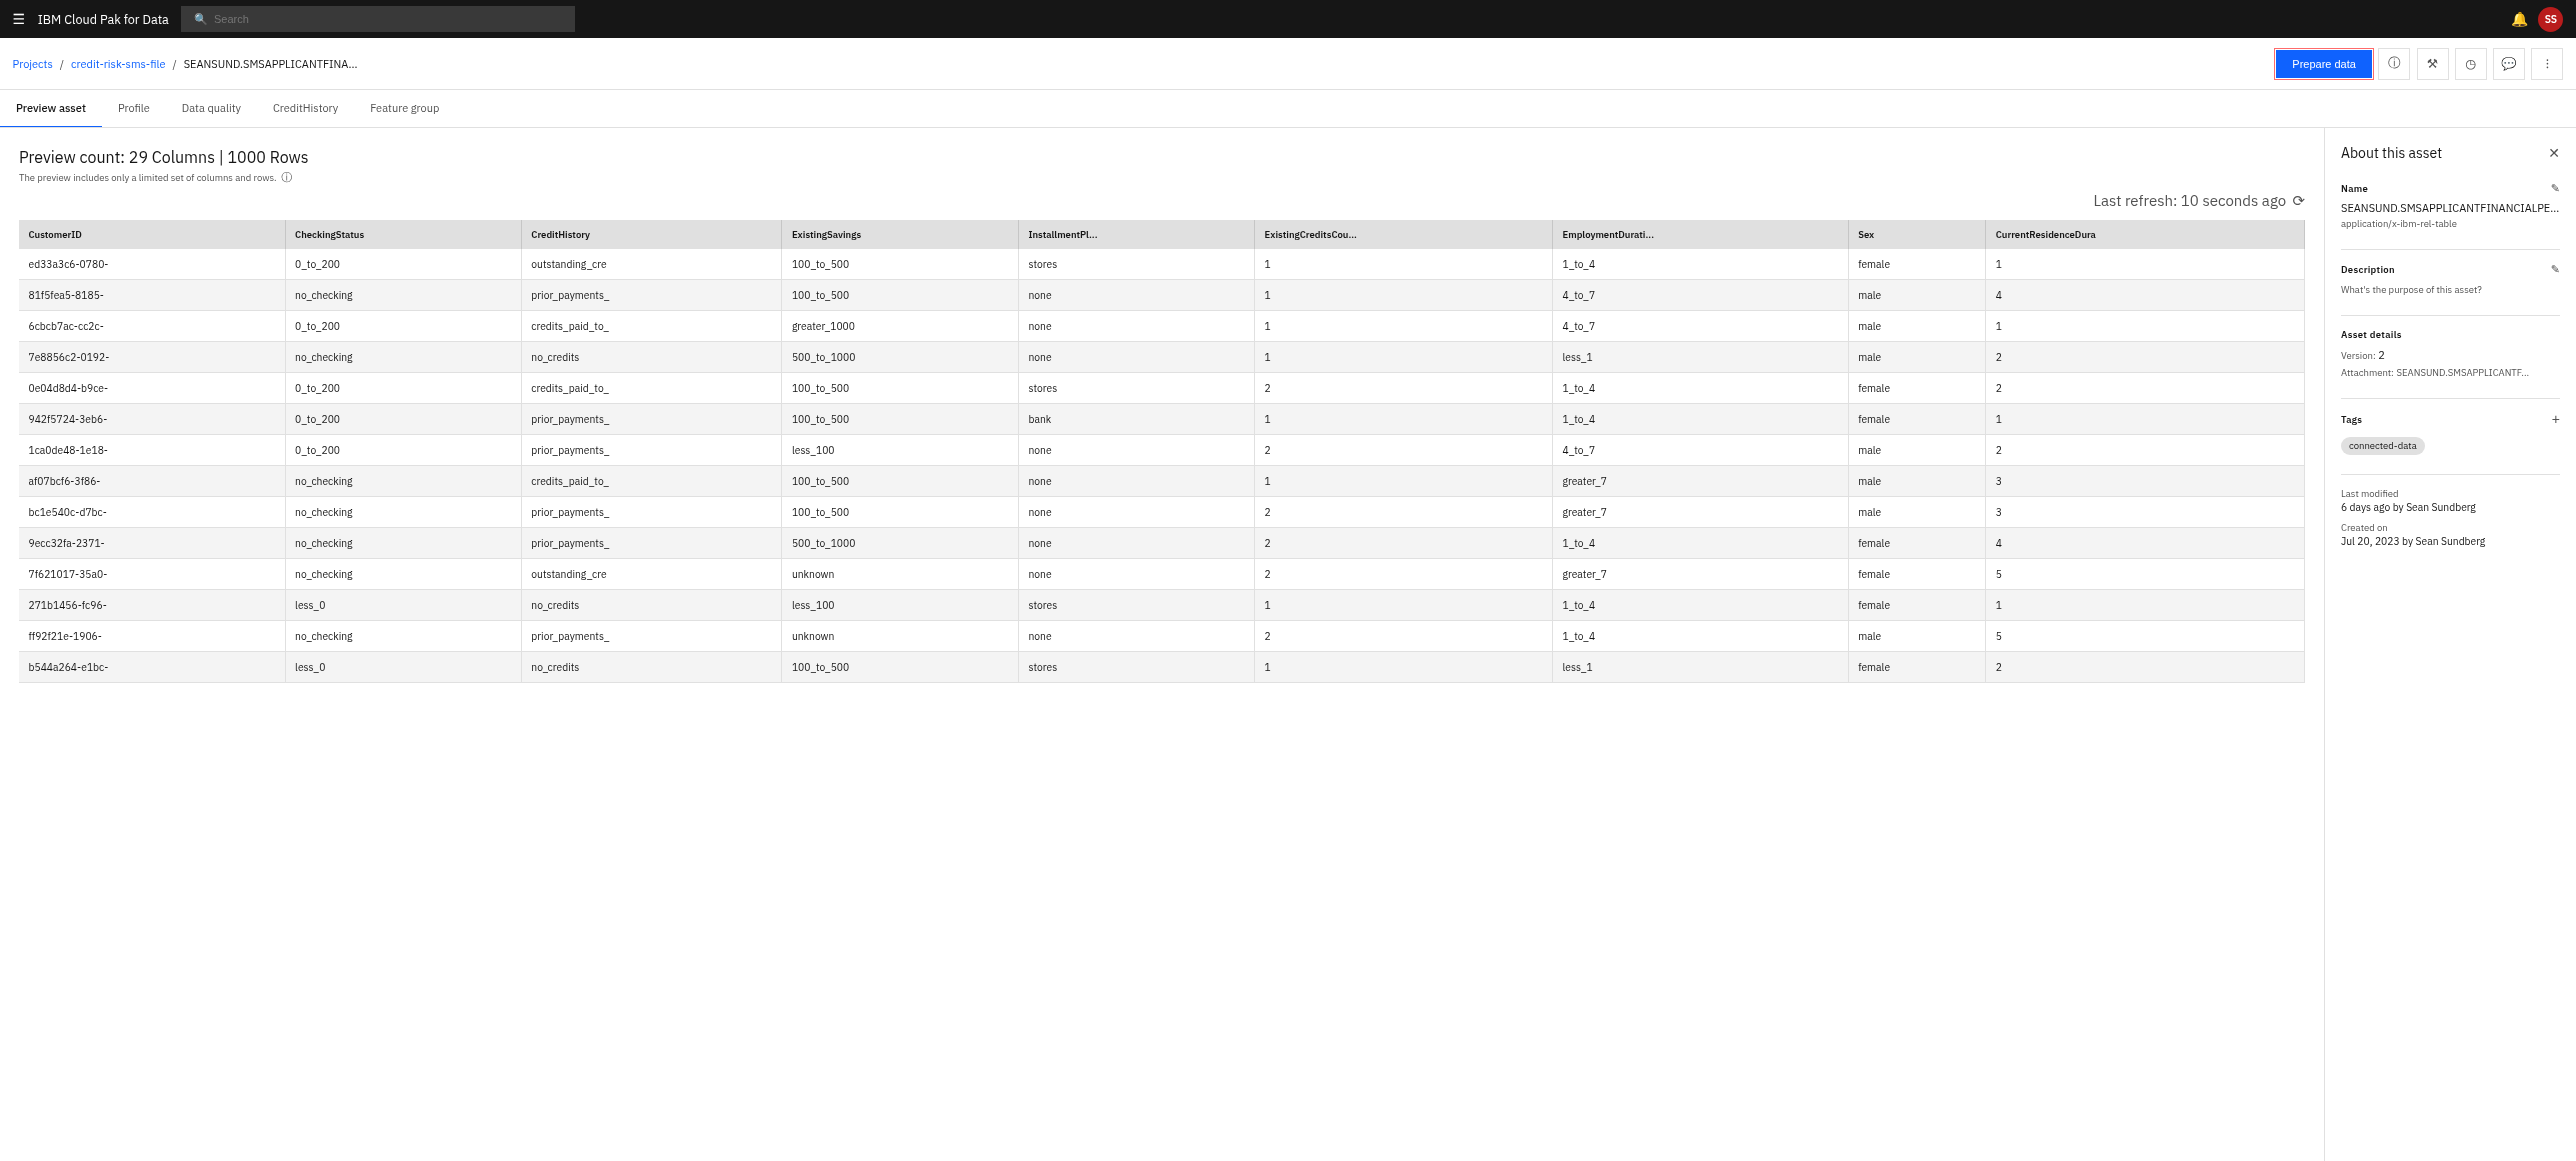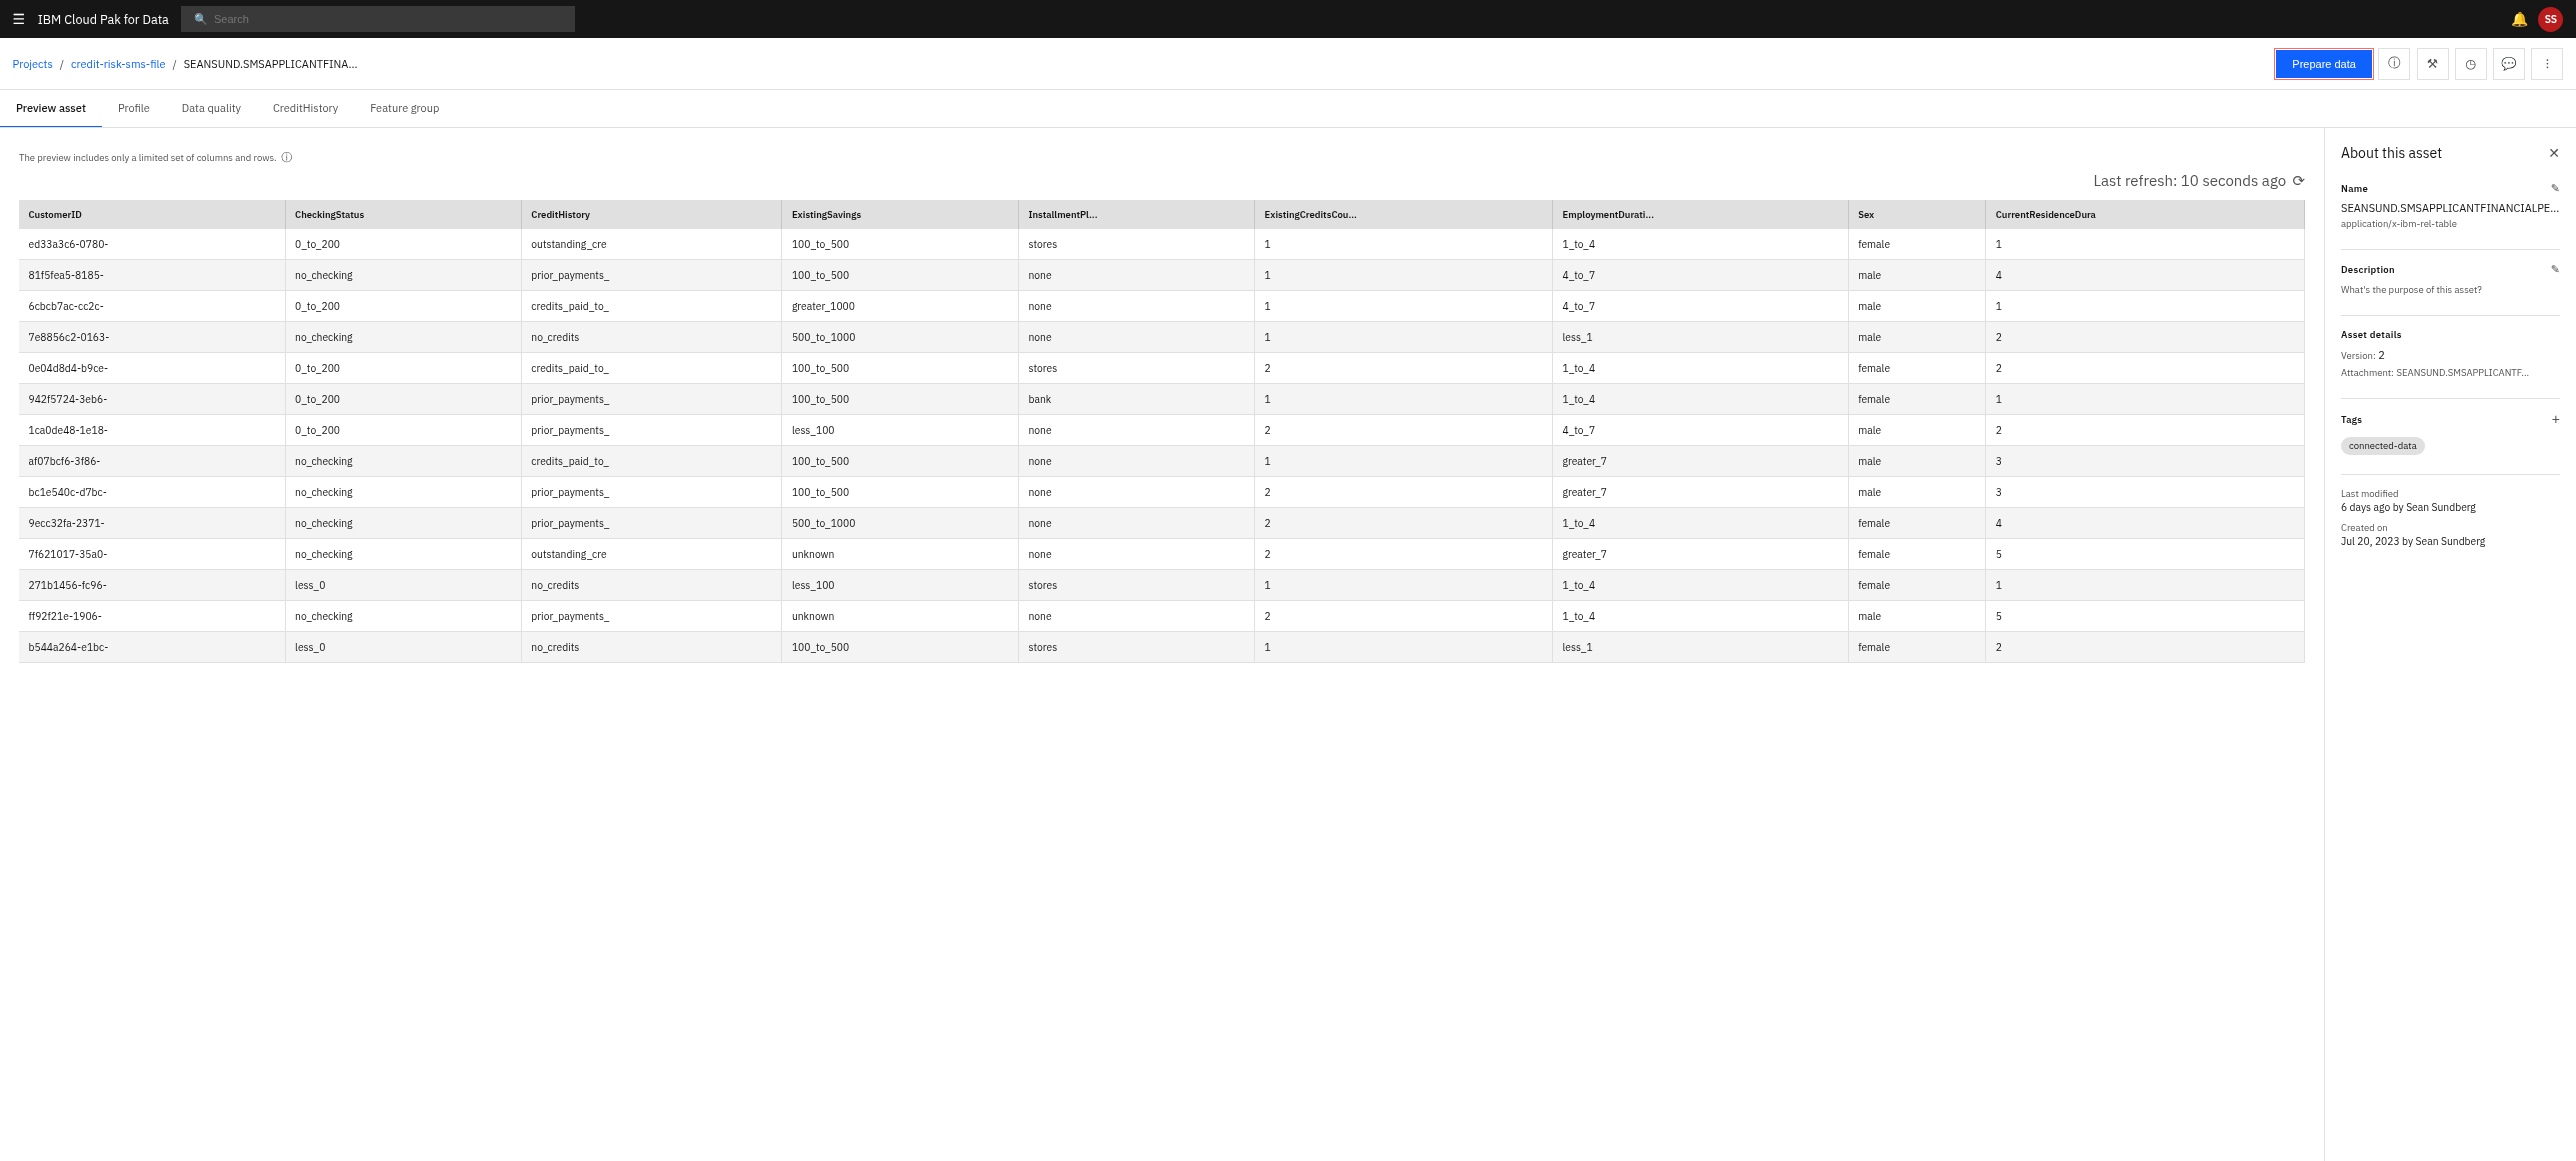--- a/index.html
+++ b/index.html
@@ -270,20 +270,21 @@
   </div>
   <div class="tab">
     <span>Feature group</span>
   </div>
 </div>
 
 <div class="main-layout">
 
   <div class="content-area">
     <div class="preview-header">
+      <div class="preview-title">Preview count:  29 Columns | 1000 Rows</div>
       <div class="preview-subtitle">
         <span>The preview includes only a limited set of columns and rows.</span>
         <span class="info-icon">ⓘ</span>
       </div>
     </div>
     <div class="refresh-bar">
       <span>Last refresh: 10 seconds ago</span>
       <span style="cursor:pointer;">⟳</span>
     </div>
 
@@ -330,21 +331,21 @@
             <td>0_to_200</td>
             <td>credits_paid_to_</td>
             <td>greater_1000</td>
             <td>none</td>
             <td>1</td>
             <td>4_to_7</td>
             <td>male</td>
             <td>1</td>
           </tr>
           <tr>
-            <td>7e8856c2-0163-</td>
+            <td>7e8856c2-0192-</td>
             <td>no_checking</td>
             <td>no_credits</td>
             <td>500_to_1000</td>
             <td>none</td>
             <td>1</td>
             <td>less_1</td>
             <td>male</td>
             <td>2</td>
           </tr>
           <tr>

